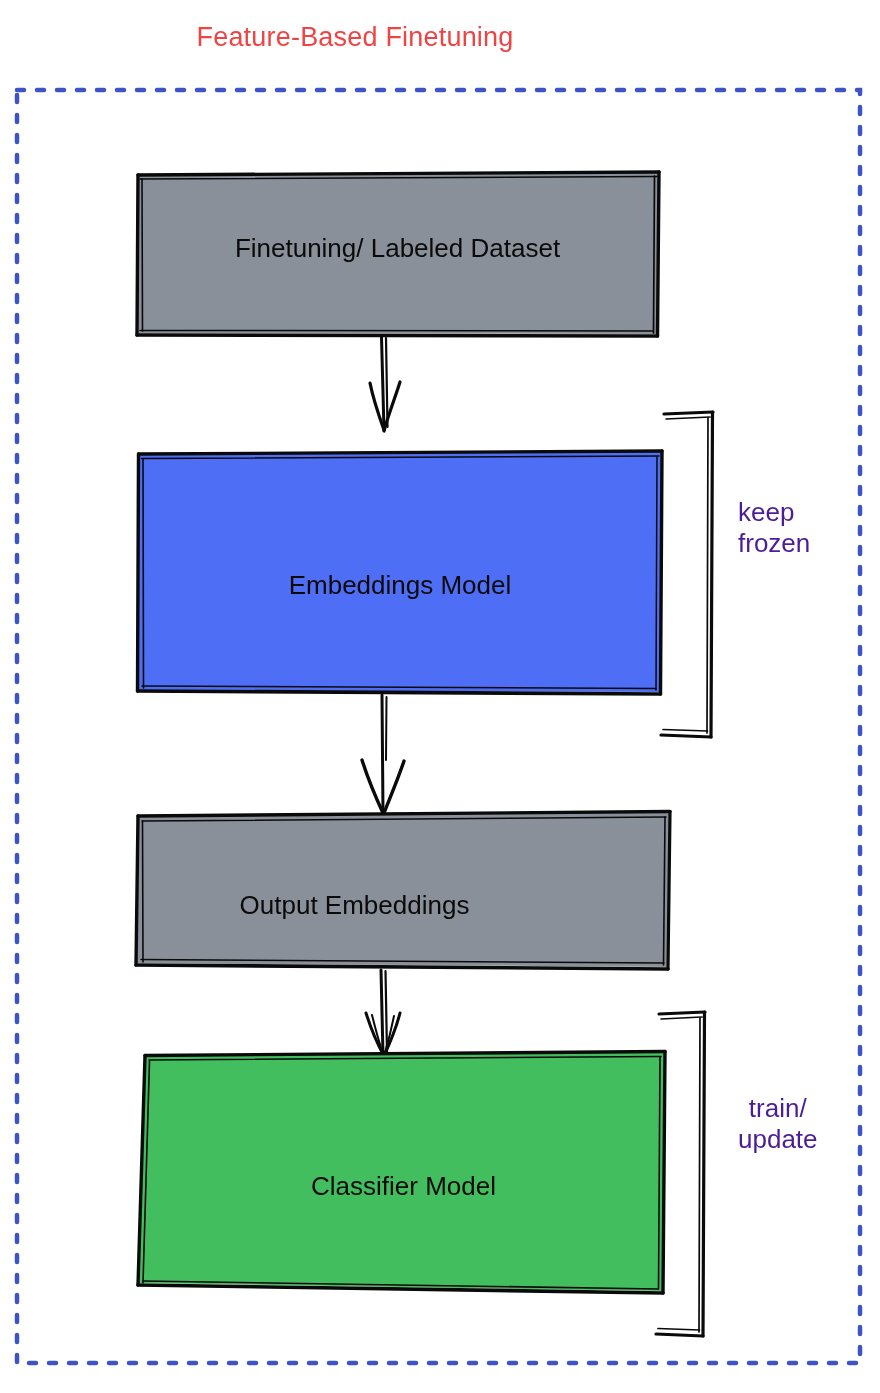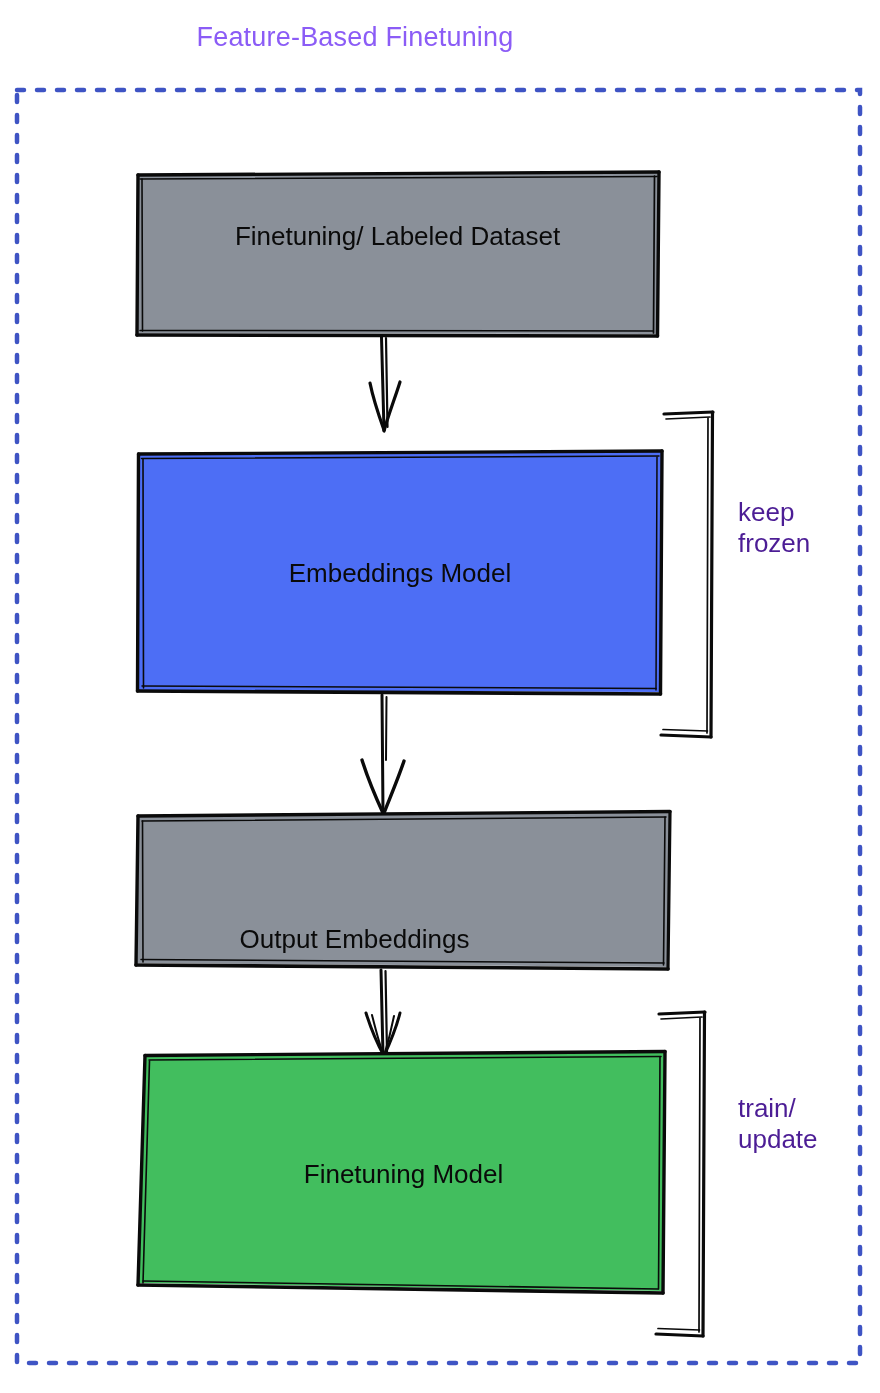--- a/index.html
+++ b/index.html
@@ -22,39 +22,40 @@
   }
   .diagram-title {
     position: absolute;
     left: 0;
     top: 22px;
     width: 710px;
     text-align: center;
     font-family: "Liberation Sans", sans-serif;
     font-size: 27px;
     font-weight: 400;
-    color: #8b5cf6;
+    color: #ef4444;
     letter-spacing: 0.2px;
   }
   svg.canvas {
     position: absolute;
     left: 0;
     top: 0;
     width: 880px;
     height: 1393px;
     overflow: visible;
   }
   .node-label {
     position: absolute;
     font-family: "Liberation Sans", sans-serif;
     font-size: 26px;
     font-weight: 400;
     color: #0a0a0a;
     white-space: nowrap;
     text-align: center;
+    margin-top: 12px;
   }
   .side-label {
     position: absolute;
     font-family: "Liberation Sans", sans-serif;
     font-size: 26px;
     font-weight: 400;
     color: #4c1d95;
     line-height: 1.18;
     white-space: pre-line;
   }
@@ -160,23 +161,23 @@
       <path d="M700,1018 L699,1332" fill="none" stroke="#0a0a0a" stroke-width="1.7" stroke-linecap="round"></path>
       <path d="M703,1336 L656,1334" fill="none" stroke="#0a0a0a" stroke-width="3.2" stroke-linecap="round"></path>
       <path d="M699.5,1330 L658,1328.5" fill="none" stroke="#0a0a0a" stroke-width="1.7" stroke-linecap="round"></path>
     </g>
   </svg>
 
   <div class="node-label" style="left:137px; top:221px; width:521px;">Finetuning/ Labeled Dataset</div>
 
   <div class="node-label" style="left:139px; top:558px; width:522px;">Embeddings Model</div>
 
-  <div class="node-label" style="left:137px; top:924px; width:435px;">Output Embeddings</div>
+  <div class="node-label" style="left:137px; top:878px; width:435px;">Output Embeddings</div>
 
-  <div class="node-label" style="left:143px; top:1159px; width:521px;">Finetuning Model</div>
+  <div class="node-label" style="left:143px; top:1159px; width:521px;">Classifier Model</div>
 
   <div class="side-label" style="left:738px; top:497px;">keep
 frozen</div>
 
-  <div class="side-label" style="left:738px; top:1093px;">train/
+  <div class="side-label" style="left:738px; top:1093px;text-align:center;">train/
 update</div>
 
 </div>
 
 </body></html>

